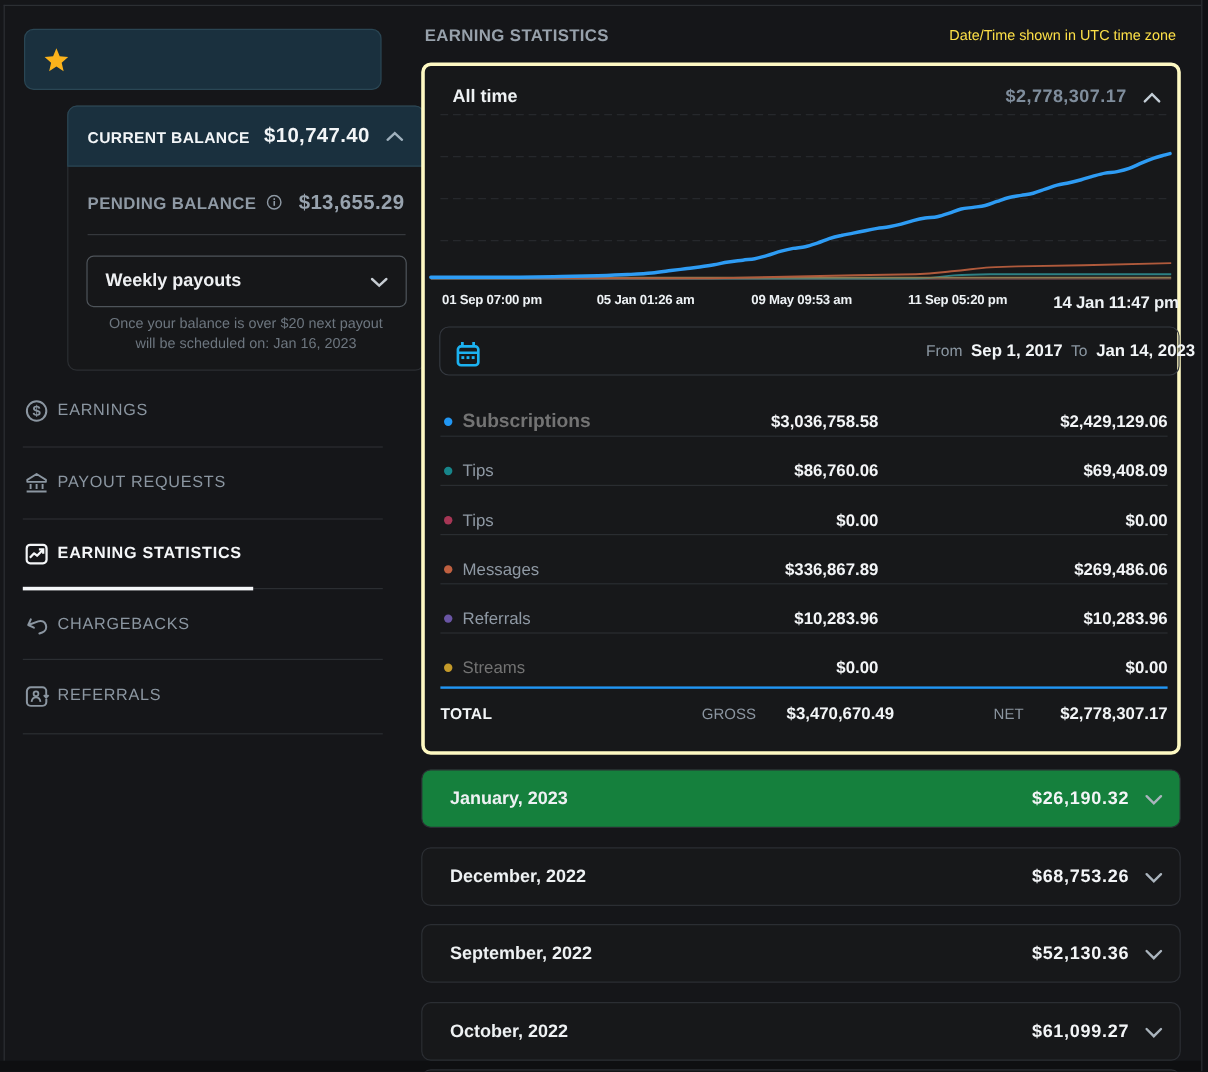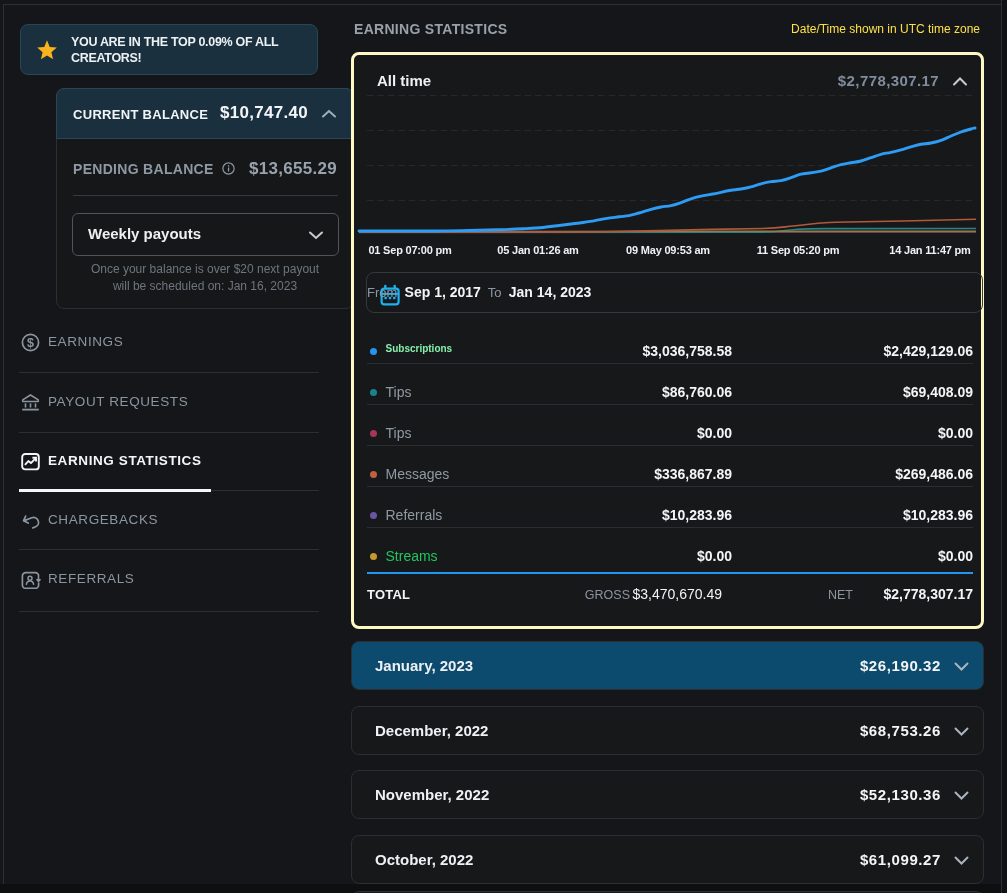--- a/index.html
+++ b/index.html
@@ -13,21 +13,20 @@
 
 <div class="abs" style="left:3px; top:4px; width:1004px; height:1px; background:#2c2f33;"></div>
 <div class="abs" style="left:3px; top:4px; width:1px; height:880px; background:#2c2f33;"></div>
 <div class="abs" style="left:0px; top:884px; width:1007px; height:9px; background:#0e0f11;"></div>
 <div class="abs" style="left:1001px; top:0px; width:6px; height:893px; background:#101114; border-left:1px solid #2b2e32;"></div>
 
 <div class="abs" style="left:20px; top:24px; width:298px; height:51px; background:#1a303e; border:1px solid #2a4654; border-radius:8px;">
   <svg class="abs" style="left:15px; top:14px;" width="22" height="22" viewBox="0 0 28 28">
     <path d="M14 1.5 L17.5 10.1 L26.5 10.9 L19.6 16.9 L21.7 25.8 L14 20.9 L6.3 25.8 L8.4 16.9 L1.5 10.9 L10.5 10.1 Z" fill="#fbb31b"></path>
   </svg>
-  <div class="abs" style="left:50px; top:10px; width:220px; font-size:12.5px; font-weight:bold; color:#eef1f3; line-height:15.8px; letter-spacing:-0.3px;">YOU ARE IN THE TOP 0.09% OF ALL CREATORS!</div>
 </div>
 
 <div class="abs" style="left:20px; top:88px; width:298px; height:221px; border:1px solid #2b2e32; border-radius:8px; background:#161719;margin-left:36px;">
   <div class="abs" style="left:-1px; top:-1px; width:298px; height:51px; background:#1a303e; border:1px solid #2a4654; border-radius:8px 8px 0 0;">
     <span class="abs" style="left:16px; top:18px; font-size:13px; font-weight:bold; color:#f2f5f7; letter-spacing:0.3px;">CURRENT BALANCE</span>
     <span class="abs" style="left:163px; top:14px; font-size:17px; font-weight:bold; color:#f2f5f7; letter-spacing:0.3px;">$10,747.40</span>
     <svg class="abs" style="left:264px; top:19px;" width="16" height="12" viewBox="0 0 16 12">
         <path d="M2 8.5 L8 3 L14 8.5" stroke="#9fb0bd" stroke-width="2" fill="none" stroke-linecap="round"></path>
       </svg>
   </div>
@@ -108,40 +107,40 @@
     <path id="tan" d="M5 143.4 L622 143.3" stroke="#8d7b52" stroke-width="1.5" fill="none"></path>
     <path id="orange" d="M5 144 L239 144 C280 143.2 350 141.3 409 140.5 C425 140.2 429 139 439 138 C455 136.5 460 135.5 471 134.8 C480 134.2 487 134.1 494 134 L549 133 L622 131.3" stroke="#b05a3c" stroke-width="1.6" fill="none"></path>
     <path id="blue" d="M5 143 C17.3 143 60.8 143.1 79 143 C97.2 142.9 103.2 142.7 114 142.5 C124.8 142.3 134.8 142.1 144 141.8 C153.2 141.5 161.5 141.2 169 140.8 C176.5 140.4 183 140.1 189 139.5 C195 138.9 200.3 138.1 205 137.5 C209.7 136.9 213 136.5 217 136 C221 135.5 225 135.1 229 134.5 C233 133.9 237 133.3 241 132.6 C245 131.9 249 131 253 130.4 C257 129.8 261.3 129.3 265 128.8 C268.7 128.3 271.7 128.2 275 127.6 C278.3 127 281.3 126 285 125 C288.7 124 293.3 122.3 297 121.3 C300.7 120.3 303.7 119.6 307 119 C310.3 118.4 313.7 118.3 317 117.6 C320.3 116.9 323.7 115.7 327 114.6 C330.3 113.5 333.7 111.9 337 110.8 C340.3 109.7 343.7 108.9 347 108.2 C350.3 107.4 353.7 107 357 106.3 C360.3 105.7 363.7 105 367 104.3 C370.3 103.6 373.7 102.9 377 102.3 C380.3 101.8 383.7 101.6 387 101 C390.3 100.4 393.7 99.7 397 98.8 C400.3 97.9 403.7 96.7 407 95.8 C410.3 94.9 413.7 94.1 417 93.6 C420.3 93.1 423.7 93.3 427 92.6 C430.3 91.9 433.7 90.7 437 89.6 C440.3 88.5 443.7 87 447 86.2 C450.3 85.4 453.7 85.3 457 84.8 C460.3 84.3 463.7 84 467 83.2 C470.3 82.4 473.7 80.9 477 79.8 C480.3 78.7 483.7 77.4 487 76.6 C490.3 75.8 493.7 75.4 497 74.8 C500.3 74.2 503.7 73.9 507 73 C510.3 72.1 513.7 70.7 517 69.6 C520.3 68.5 523.7 67.2 527 66.3 C530.3 65.4 533.7 65.1 537 64.3 C540.3 63.6 543.7 62.7 547 61.8 C550.3 60.9 553.7 59.7 557 58.8 C560.3 57.9 563.7 56.9 567 56.3 C570.3 55.7 573.7 55.7 577 55 C580.3 54.3 583.7 53.5 587 52.3 C590.3 51.1 593.7 49.4 597 48 C600.3 46.6 603.7 45.2 607 44 C610.3 42.8 614.7 41.7 617 41 C619.3 40.3 620.3 40.2 621 40" stroke="#2e9cf4" stroke-width="2.9" fill="none" stroke-linejoin="round" stroke-linecap="round"></path>
   </svg>
 
   <div id="xlabels">
       <div class="abs" style="left:-14px; top:189px; width:140px; text-align:center; font-size:11px; font-weight:bold; color:#eef2f5; letter-spacing:-0.2px;">01 Sep 07:00 pm</div>
       <div class="abs" style="left:114px; top:189px; width:140px; text-align:center; font-size:11px; font-weight:bold; color:#eef2f5; letter-spacing:-0.2px;">05 Jan 01:26 am</div>
       <div class="abs" style="left:244px; top:189px; width:140px; text-align:center; font-size:11px; font-weight:bold; color:#eef2f5; letter-spacing:-0.2px;">09 May 09:53 am</div>
       <div class="abs" style="left:374px; top:189px; width:140px; text-align:center; font-size:11px; font-weight:bold; color:#eef2f5; letter-spacing:-0.2px;">11 Sep 05:20 pm</div>
-      <div class="abs" style="left:506px; top:189px; width:140px; text-align:center; font-size:11px; font-weight:bold; color:#eef2f5; letter-spacing:-0.2px;">14 Jan 11:47 pm</div>
+      <div class="abs" style="left:506px; top:189px; width:140px; text-align:center; font-size:14px; font-weight:bold; color:#eef2f5; letter-spacing:-0.2px;">14 Jan 11:47 pm</div>
     </div>
 
   <div class="abs" style="left:12px; top:217px; width:617px; height:41px; border:1px solid #34383f; border-radius:8px;">
     <svg class="abs" style="left:12px; top:11px;" width="22" height="22" viewBox="0 0 22 22">
       <line x1="6.3" y1="0.9" x2="6.3" y2="4.6" stroke="#1cb2f1" stroke-width="2.3"></line>
       <line x1="15.7" y1="0.9" x2="15.7" y2="4.6" stroke="#1cb2f1" stroke-width="2.3"></line>
       <rect x="2.6" y="4.7" width="17" height="15.7" rx="2.6" stroke="#1cb2f1" stroke-width="2.2" fill="none"></rect>
       <line x1="2.6" y1="9.9" x2="19.6" y2="9.9" stroke="#1cb2f1" stroke-width="2"></line>
       <rect x="5.5" y="12.8" width="2.4" height="2.4" fill="#1cb2f1"></rect>
       <rect x="9.8" y="12.8" width="2.4" height="2.4" fill="#1cb2f1"></rect>
       <rect x="14.1" y="12.8" width="2.4" height="2.4" fill="#1cb2f1"></rect>
     </svg>
-    <div class="abs" style="left:0; top:11px; width:100%; text-align:left; font-size:13px; color:#8b97a2;">From&nbsp; <b style="color:#f2f5f7; font-size:14px;">Sep 1, 2017</b>&nbsp; To&nbsp; <b style="color:#f2f5f7; font-size:14px;">Jan 14, 2023</b></div>
+    <div class="abs" style="left:14px; top:11px; width:100%; text-align:right; font-size:13px; color:#8b97a2;">From&nbsp; <b style="color:#f2f5f7; font-size:14px;">Sep 1, 2017</b>&nbsp; To&nbsp; <b style="color:#f2f5f7; font-size:14px;">Jan 14, 2023</b></div>
   </div>
 
   <div id="rows">
       <div class="abs" style="left:13px; top:287.5px; width:606px; height:18px;">
         <span class="abs" style="left:3px; top:5.5px; width:7px; height:7px; border-radius:50%; background:#2196f3;"></span>
-        <span class="abs" style="left:18.5px; top:0; font-size:10px; font-weight:bold; color:#86efac;">Subscriptions</span>
+        <span class="abs" style="left:18.5px; top:0; font-size:16px; font-weight:bold; color:#737373;">Subscriptions</span>
         <span class="abs" style="right:241px; top:0; font-size:14px; font-weight:bold; color:#f3f5f7;">$3,036,758.58</span>
         <span class="abs" style="right:0; top:0; font-size:14px; font-weight:bold; color:#f3f5f7;">$2,429,129.06</span>
       </div>
       <div class="abs" style="left:13px; top:308px; width:606px; height:1px; background:#2a2d31;"></div>
       <div class="abs" style="left:13px; top:328.5px; width:606px; height:18px;">
         <span class="abs" style="left:3px; top:5.5px; width:7px; height:7px; border-radius:50%; background:#17858a;"></span>
         <span class="abs" style="left:18.5px; top:0; font-size:14px; color:#8f99a4;">Tips</span>
         <span class="abs" style="right:241px; top:0; font-size:14px; font-weight:bold; color:#f3f5f7;">$86,760.06</span>
         <span class="abs" style="right:0; top:0; font-size:14px; font-weight:bold; color:#f3f5f7;">$69,408.09</span>
       </div>
@@ -162,53 +161,53 @@
       <div class="abs" style="left:13px; top:431px; width:606px; height:1px; background:#2a2d31;"></div>
       <div class="abs" style="left:13px; top:451.5px; width:606px; height:18px;">
         <span class="abs" style="left:3px; top:5.5px; width:7px; height:7px; border-radius:50%; background:#6a55a4;"></span>
         <span class="abs" style="left:18.5px; top:0; font-size:14px; color:#8f99a4;">Referrals</span>
         <span class="abs" style="right:241px; top:0; font-size:14px; font-weight:bold; color:#f3f5f7;">$10,283.96</span>
         <span class="abs" style="right:0; top:0; font-size:14px; font-weight:bold; color:#f3f5f7;">$10,283.96</span>
       </div>
       <div class="abs" style="left:13px; top:472px; width:606px; height:1px; background:#2a2d31;"></div>
       <div class="abs" style="left:13px; top:492.5px; width:606px; height:18px;">
         <span class="abs" style="left:3px; top:5.5px; width:7px; height:7px; border-radius:50%; background:#c49a2a;"></span>
-        <span class="abs" style="left:18.5px; top:0; font-size:14px; color:#22c55e;">Streams</span>
+        <span class="abs" style="left:18.5px; top:0; font-size:14px; color:#737373;">Streams</span>
         <span class="abs" style="right:241px; top:0; font-size:14px; font-weight:bold; color:#f3f5f7;">$0.00</span>
         <span class="abs" style="right:0; top:0; font-size:14px; font-weight:bold; color:#f3f5f7;">$0.00</span>
       </div>
     </div>
 
   <div class="abs" style="left:13px; top:517px; width:606px; height:2px; background:#2196f3;"></div>
   <div class="abs" style="left:13px; top:531px; width:606px; height:18px;">
     <span class="abs" style="left:0; top:1px; font-size:13px; font-weight:bold; color:#f2f5f7; letter-spacing:0.2px;">TOTAL</span>
     <span class="abs" style="right:343px; top:2px; font-size:12.5px; color:#8b95a0;">GROSS</span>
-    <span class="abs" style="right:251px; top:0; font-size:14px; font-weight:normal; color:#f2f5f7;">$3,470,670.49</span>
+    <span class="abs" style="right:228px; top:0; font-size:14px; font-weight:bold; color:#f2f5f7;">$3,470,670.49</span>
     <span class="abs" style="right:120px; top:2px; font-size:12.5px; color:#8b95a0;">NET</span>
     <span class="abs" style="right:0; top:0; font-size:14px; font-weight:bold; color:#f2f5f7;">$2,778,307.17</span>
   </div>
 </div>
 
 <div id="months">
-    <div class="abs" style="left:351px; top:641px; width:633px; height:49px; border:1px solid #2b2e33; border-radius:8px; background:#0c4a6e;">
+    <div class="abs" style="left:351px; top:641px; width:633px; height:49px; border:1px solid #2b2e33; border-radius:8px; background:#15803d;">
       <span class="abs" style="left:23px; top:15px; font-size:15px; font-weight:bold; color:#eef1f3;">January, 2023</span>
       <span class="abs" style="right:42px; top:15px; font-size:15px; font-weight:bold; color:#f3f5f7; letter-spacing:0.6px;">$26,190.32</span>
       <svg class="abs" style="right:13px; top:19px;" width="17" height="12" viewBox="0 0 17 12">
         <path d="M2.5 2.5 L8.5 8.5 L14.5 2.5" stroke="#aab4bd" stroke-width="2" fill="none" stroke-linecap="round"></path>
       </svg>
     </div>
     <div class="abs" style="left:351px; top:705.6px; width:633px; height:49px; border:1px solid #2b2e33; border-radius:8px; background:#17181a;">
       <span class="abs" style="left:23px; top:15px; font-size:15px; font-weight:bold; color:#eef1f3;">December, 2022</span>
       <span class="abs" style="right:42px; top:15px; font-size:15px; font-weight:bold; color:#f3f5f7; letter-spacing:0.6px;">$68,753.26</span>
       <svg class="abs" style="right:13px; top:19px;" width="17" height="12" viewBox="0 0 17 12">
         <path d="M2.5 2.5 L8.5 8.5 L14.5 2.5" stroke="#aab4bd" stroke-width="2" fill="none" stroke-linecap="round"></path>
       </svg>
     </div>
     <div class="abs" style="left:351px; top:770.2px; width:633px; height:49px; border:1px solid #2b2e33; border-radius:8px; background:#17181a;">
-      <span class="abs" style="left:23px; top:15px; font-size:15px; font-weight:bold; color:#eef1f3;">November, 2022</span>
+      <span class="abs" style="left:23px; top:15px; font-size:15px; font-weight:bold; color:#eef1f3;">September, 2022</span>
       <span class="abs" style="right:42px; top:15px; font-size:15px; font-weight:bold; color:#f3f5f7; letter-spacing:0.6px;">$52,130.36</span>
       <svg class="abs" style="right:13px; top:19px;" width="17" height="12" viewBox="0 0 17 12">
         <path d="M2.5 2.5 L8.5 8.5 L14.5 2.5" stroke="#aab4bd" stroke-width="2" fill="none" stroke-linecap="round"></path>
       </svg>
     </div>
     <div class="abs" style="left:351px; top:834.8px; width:633px; height:49px; border:1px solid #2b2e33; border-radius:8px; background:#17181a;">
       <span class="abs" style="left:23px; top:15px; font-size:15px; font-weight:bold; color:#eef1f3;">October, 2022</span>
       <span class="abs" style="right:42px; top:15px; font-size:15px; font-weight:bold; color:#f3f5f7; letter-spacing:0.6px;">$61,099.27</span>
       <svg class="abs" style="right:13px; top:19px;" width="17" height="12" viewBox="0 0 17 12">
         <path d="M2.5 2.5 L8.5 8.5 L14.5 2.5" stroke="#aab4bd" stroke-width="2" fill="none" stroke-linecap="round"></path>

